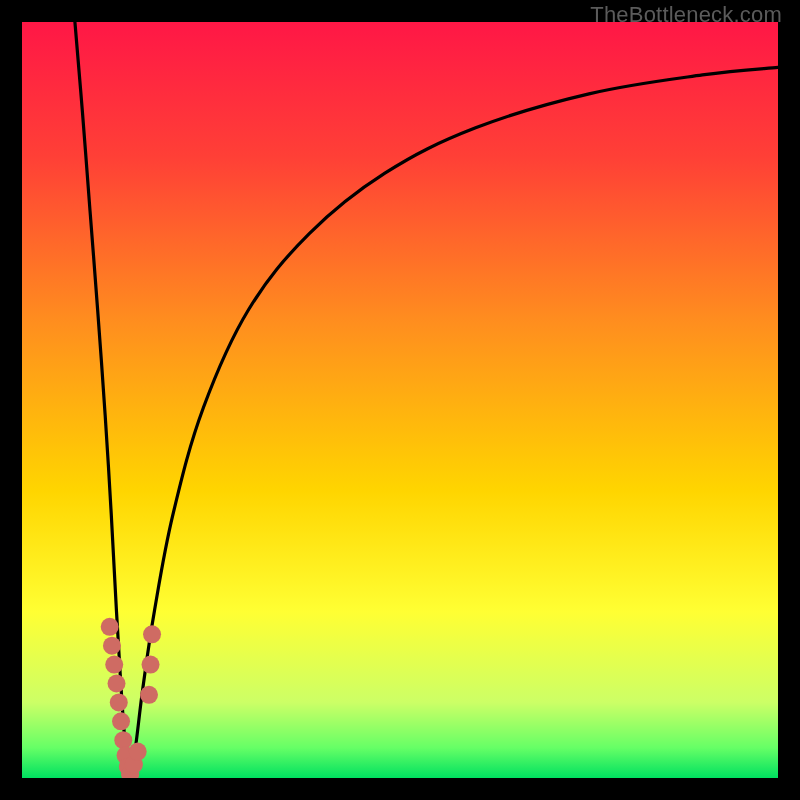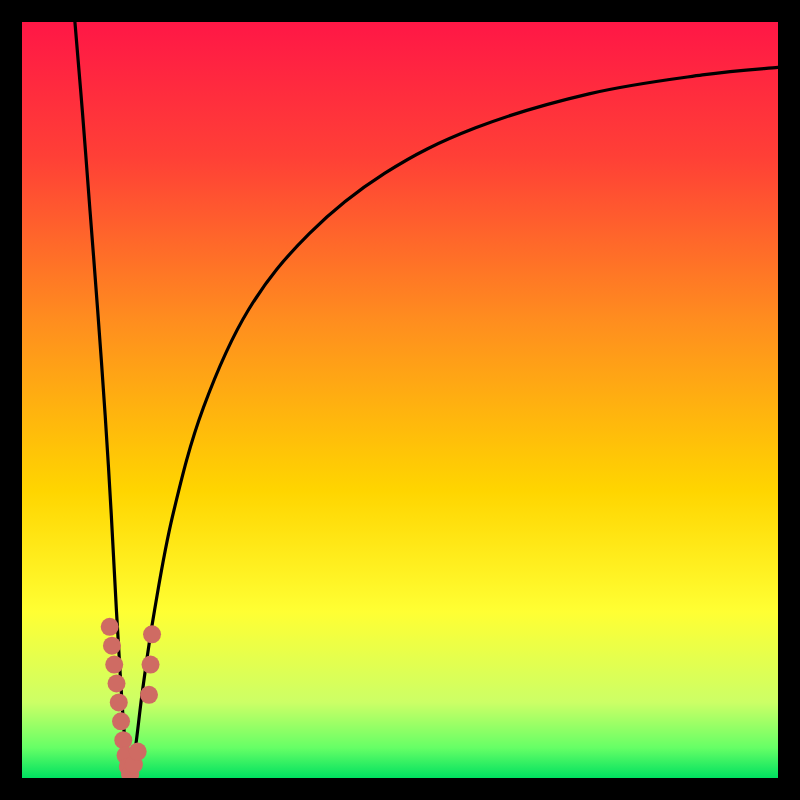--- a/index.html
+++ b/index.html
@@ -36,20 +36,21 @@
     color: #5b5b5b;
     font-size: 22px;
     letter-spacing: 0.2px;
     user-select: none;
   }
 </style>
 </head>
 <body>
 
 <div class="outer">
+  <div class="watermark">TheBottleneck.com</div>
   <div class="plot">
     <svg viewBox="0 0 756 756">
       <defs>
         <linearGradient id="bg" x1="0" y1="0" x2="0" y2="1">
             <stop offset="0.0%" stop-color="#ff1746"></stop>
             <stop offset="18.0%" stop-color="#ff4036"></stop>
             <stop offset="40.0%" stop-color="#ff8f1e"></stop>
             <stop offset="62.0%" stop-color="#ffd500"></stop>
             <stop offset="78.0%" stop-color="#ffff33"></stop>
             <stop offset="90.0%" stop-color="#ccff66"></stop>

